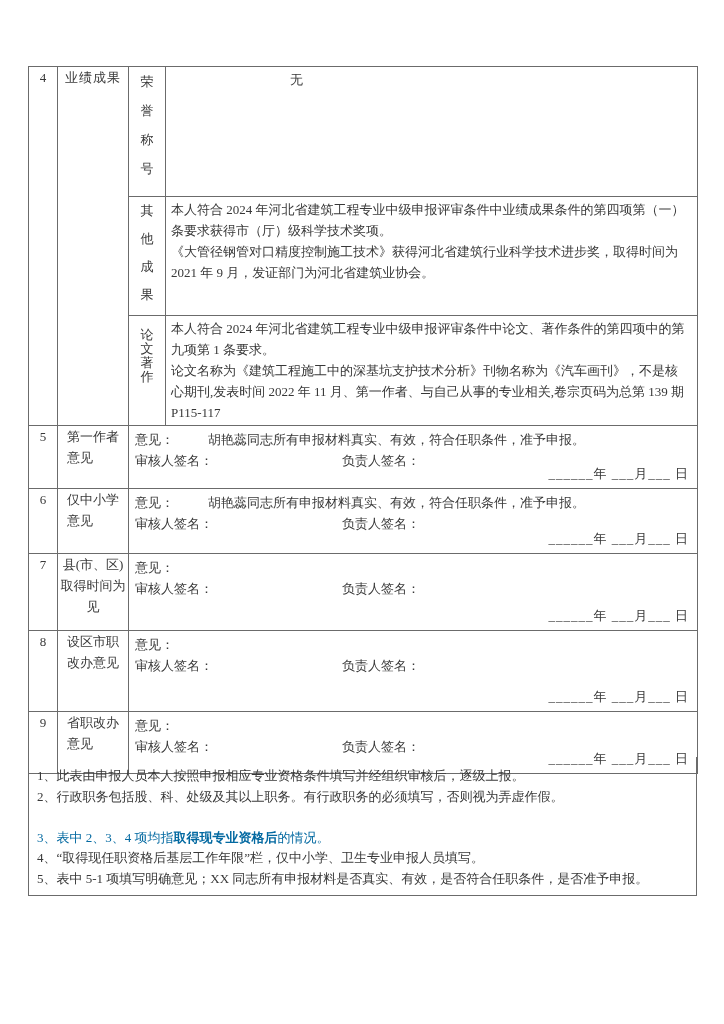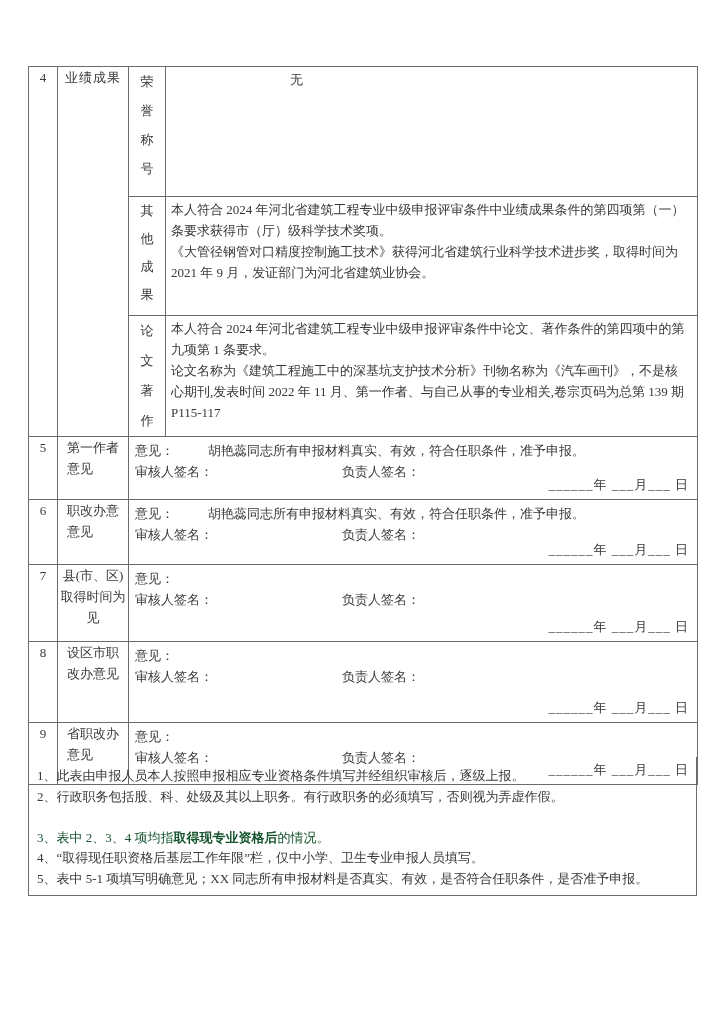--- a/index.html
+++ b/index.html
@@ -19,21 +19,21 @@
     border:1px solid #6b6b6b;
     font-size:13px; line-height:21px;
     vertical-align:top;
   }
   td.num   { text-align:center; vertical-align:middle; }
   td.cat   { text-align:center; vertical-align:middle; letter-spacing:1px; }
   td.vlab  { text-align:center; vertical-align:middle; }
   td.vlab .vstack { display:inline-block; width:15px; word-break:break-all; text-align:center; }
   .lh29 .vstack { line-height:29px; }
   .lh28 .vstack { line-height:28px; }
-  .lh22 .vstack { line-height:30px; }
+  .lh22 .vstack { line-height:14px;margin-top:12px; }
 
   td.content { padding:2px 8px 2px 5px; }
   .preline { white-space:pre-line; }
   td.honorcell { padding-left:124px; }
 
   
   td.oplabel { text-align:center; vertical-align:middle; }
   td.oplabel .lblbox { display:inline-block; text-align:left; white-space:pre-line; line-height:21px; }
   td.oplabel .lblbox.center { text-align:center; }
   td.opcontent { position:relative; padding:3px 6px; }
@@ -56,21 +56,21 @@
 
   
   .notes {
     position:absolute; left:28px; top:757px;
     width:669px; height:139px;
     border:1px solid #6b6b6b; border-top:none;
     padding:9px 8px 0 8px;
     font-size:13px; line-height:20.6px;
   }
   .notes .line { white-space:pre-line; }
-  .note-red { color:#14532d; }
+  .note-red { color:#0369a1; }
   .note-red b { font-weight:bold; }
 </style>
 </head>
 <body>
 
 <div class="sheet">
 
   <table class="form">
     <colgroup>
       <col style="width:29px">
@@ -122,21 +122,21 @@
         <div class="op-line2">
           <span class="reviewer">审核人签名：</span><span>负责人签名：</span>
         </div>
         <div class="op-date">______年 ___月___ 日</div>
       </td>
     </tr>
 
     <tr class="h65">
       <td class="num">6</td>
       <td class="oplabel">
-        <span class="lblbox">职改办意
+        <span class="lblbox">仅中小学
 意见</span>
       </td>
       <td class="opcontent" colspan="2">
         <div class="op-line1">
           <span>意见：</span><span class="optext">胡艳蕊同志所有申报材料真实、有效，符合任职条件，准予申报。</span>
         </div>
         <div class="op-line2">
           <span class="reviewer">审核人签名：</span><span>负责人签名：</span>
         </div>
         <div class="op-date">______年 ___月___ 日</div>

